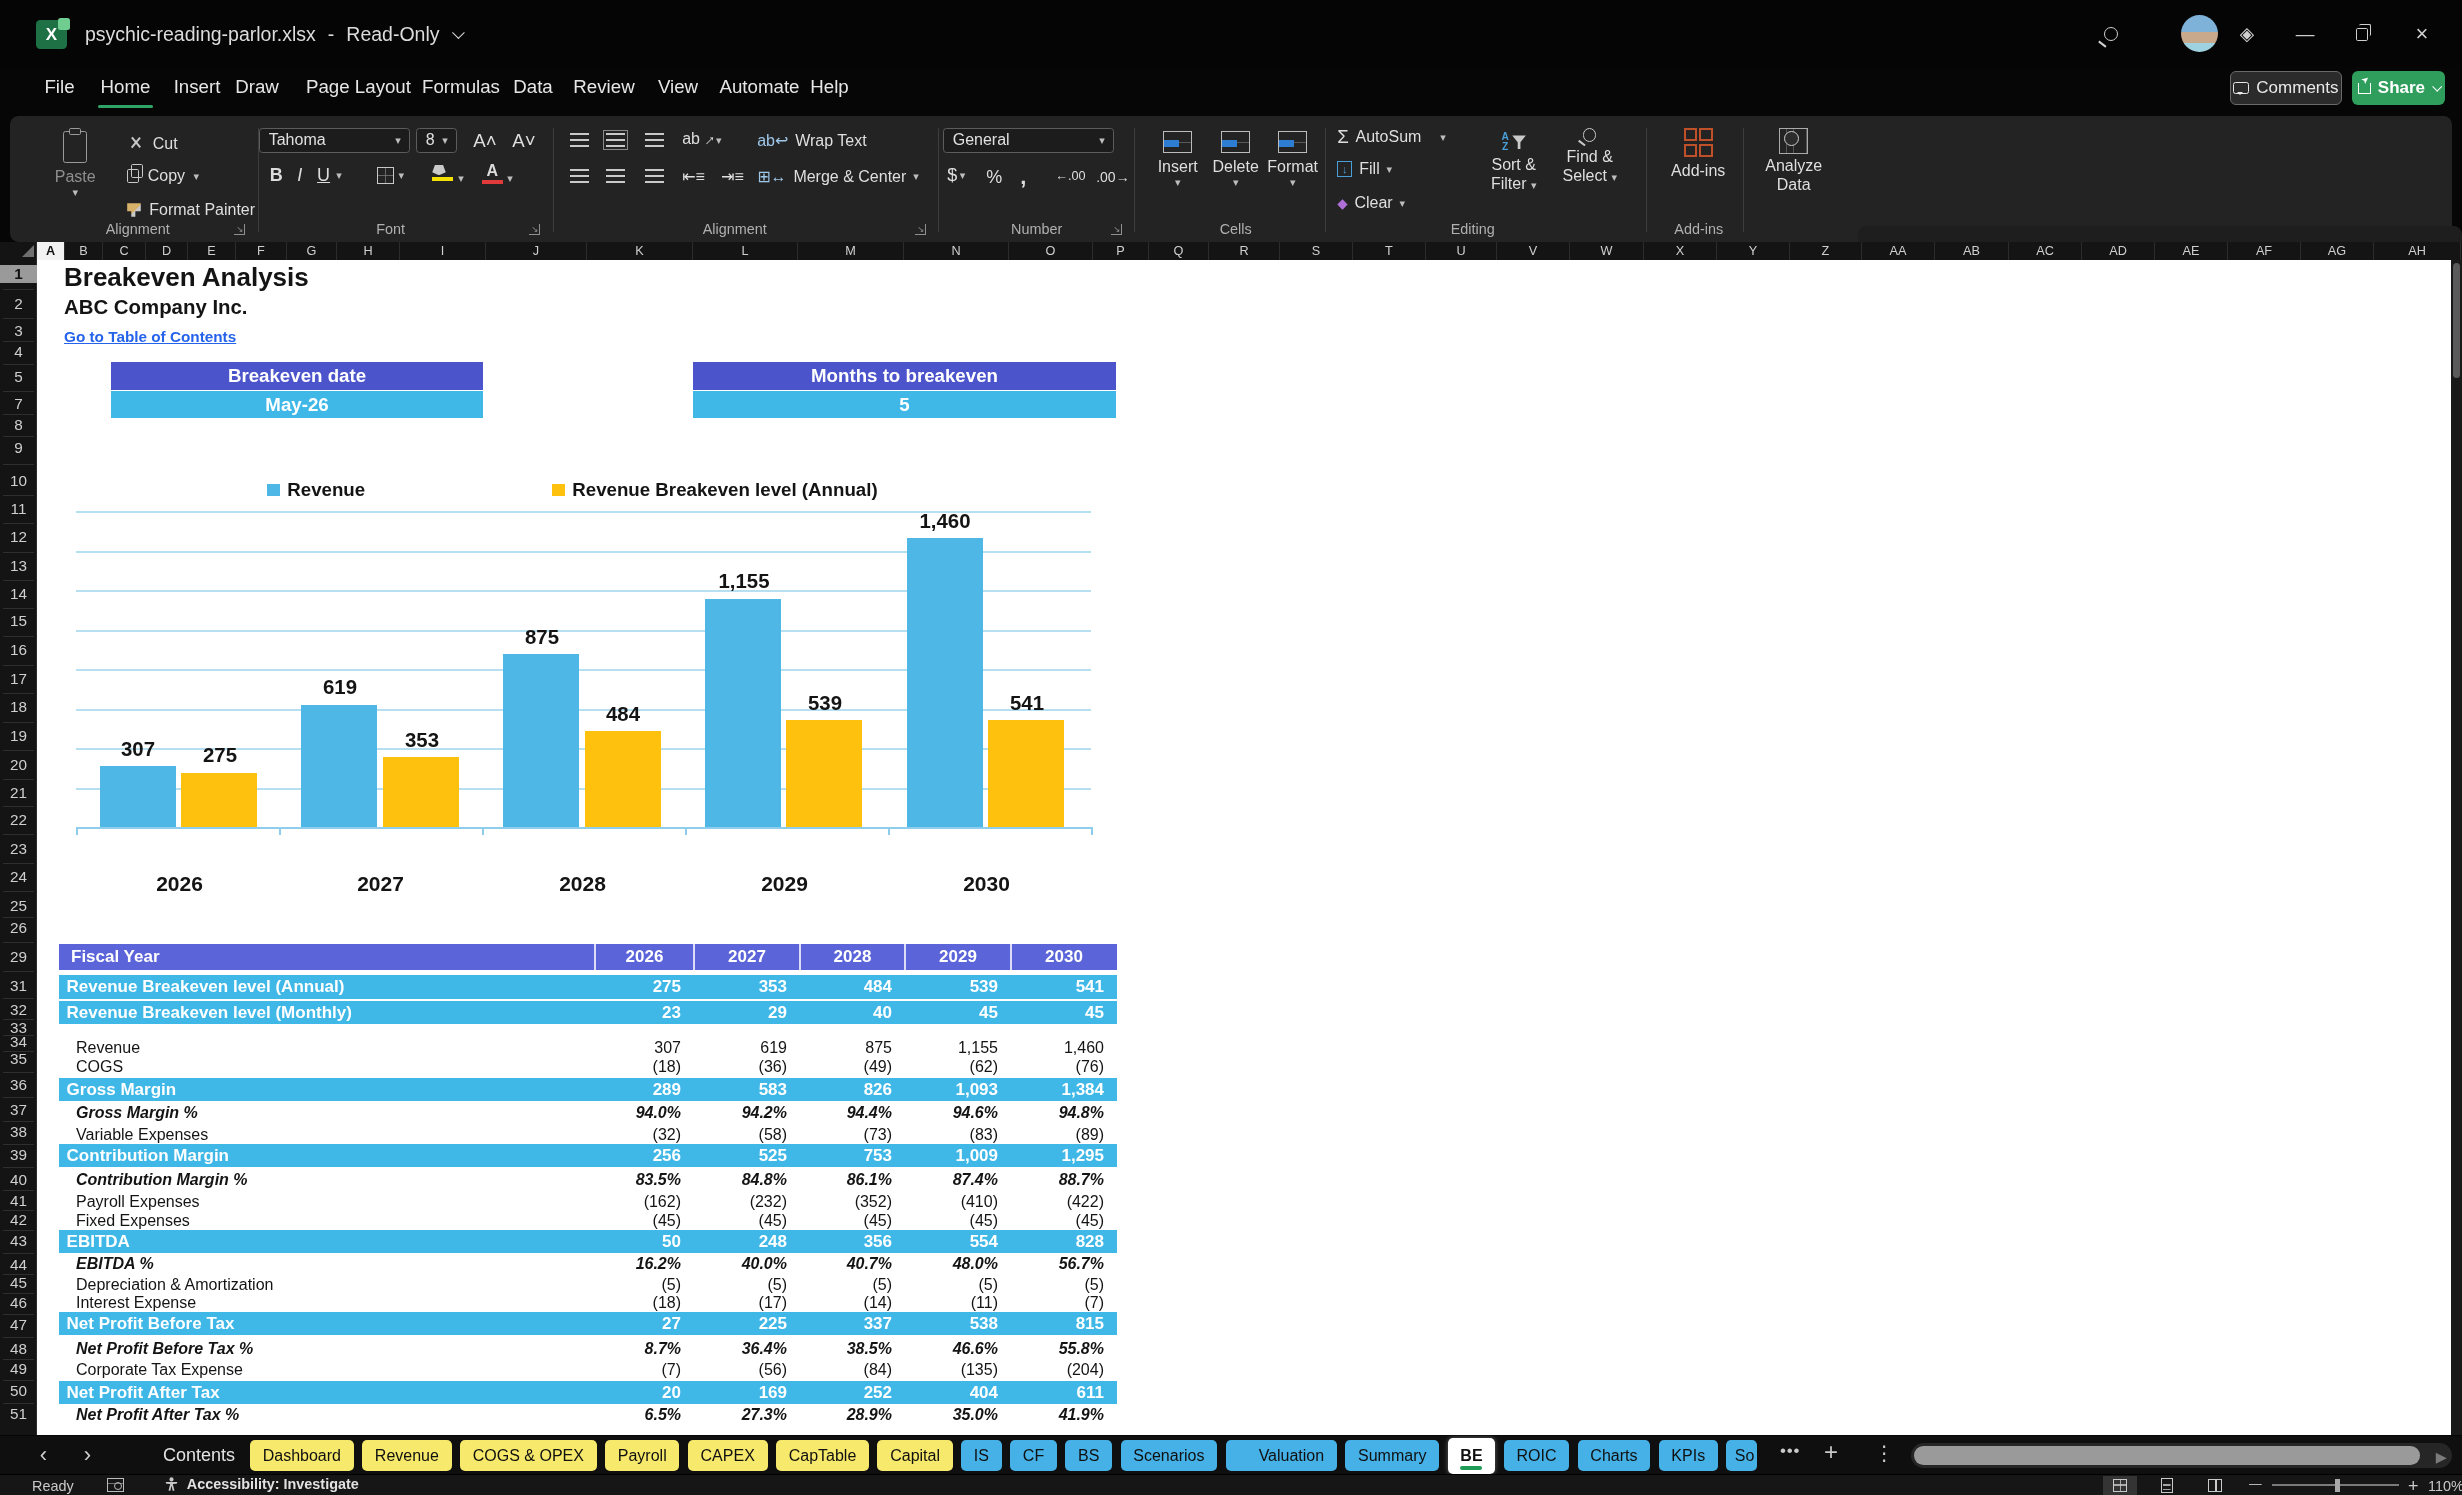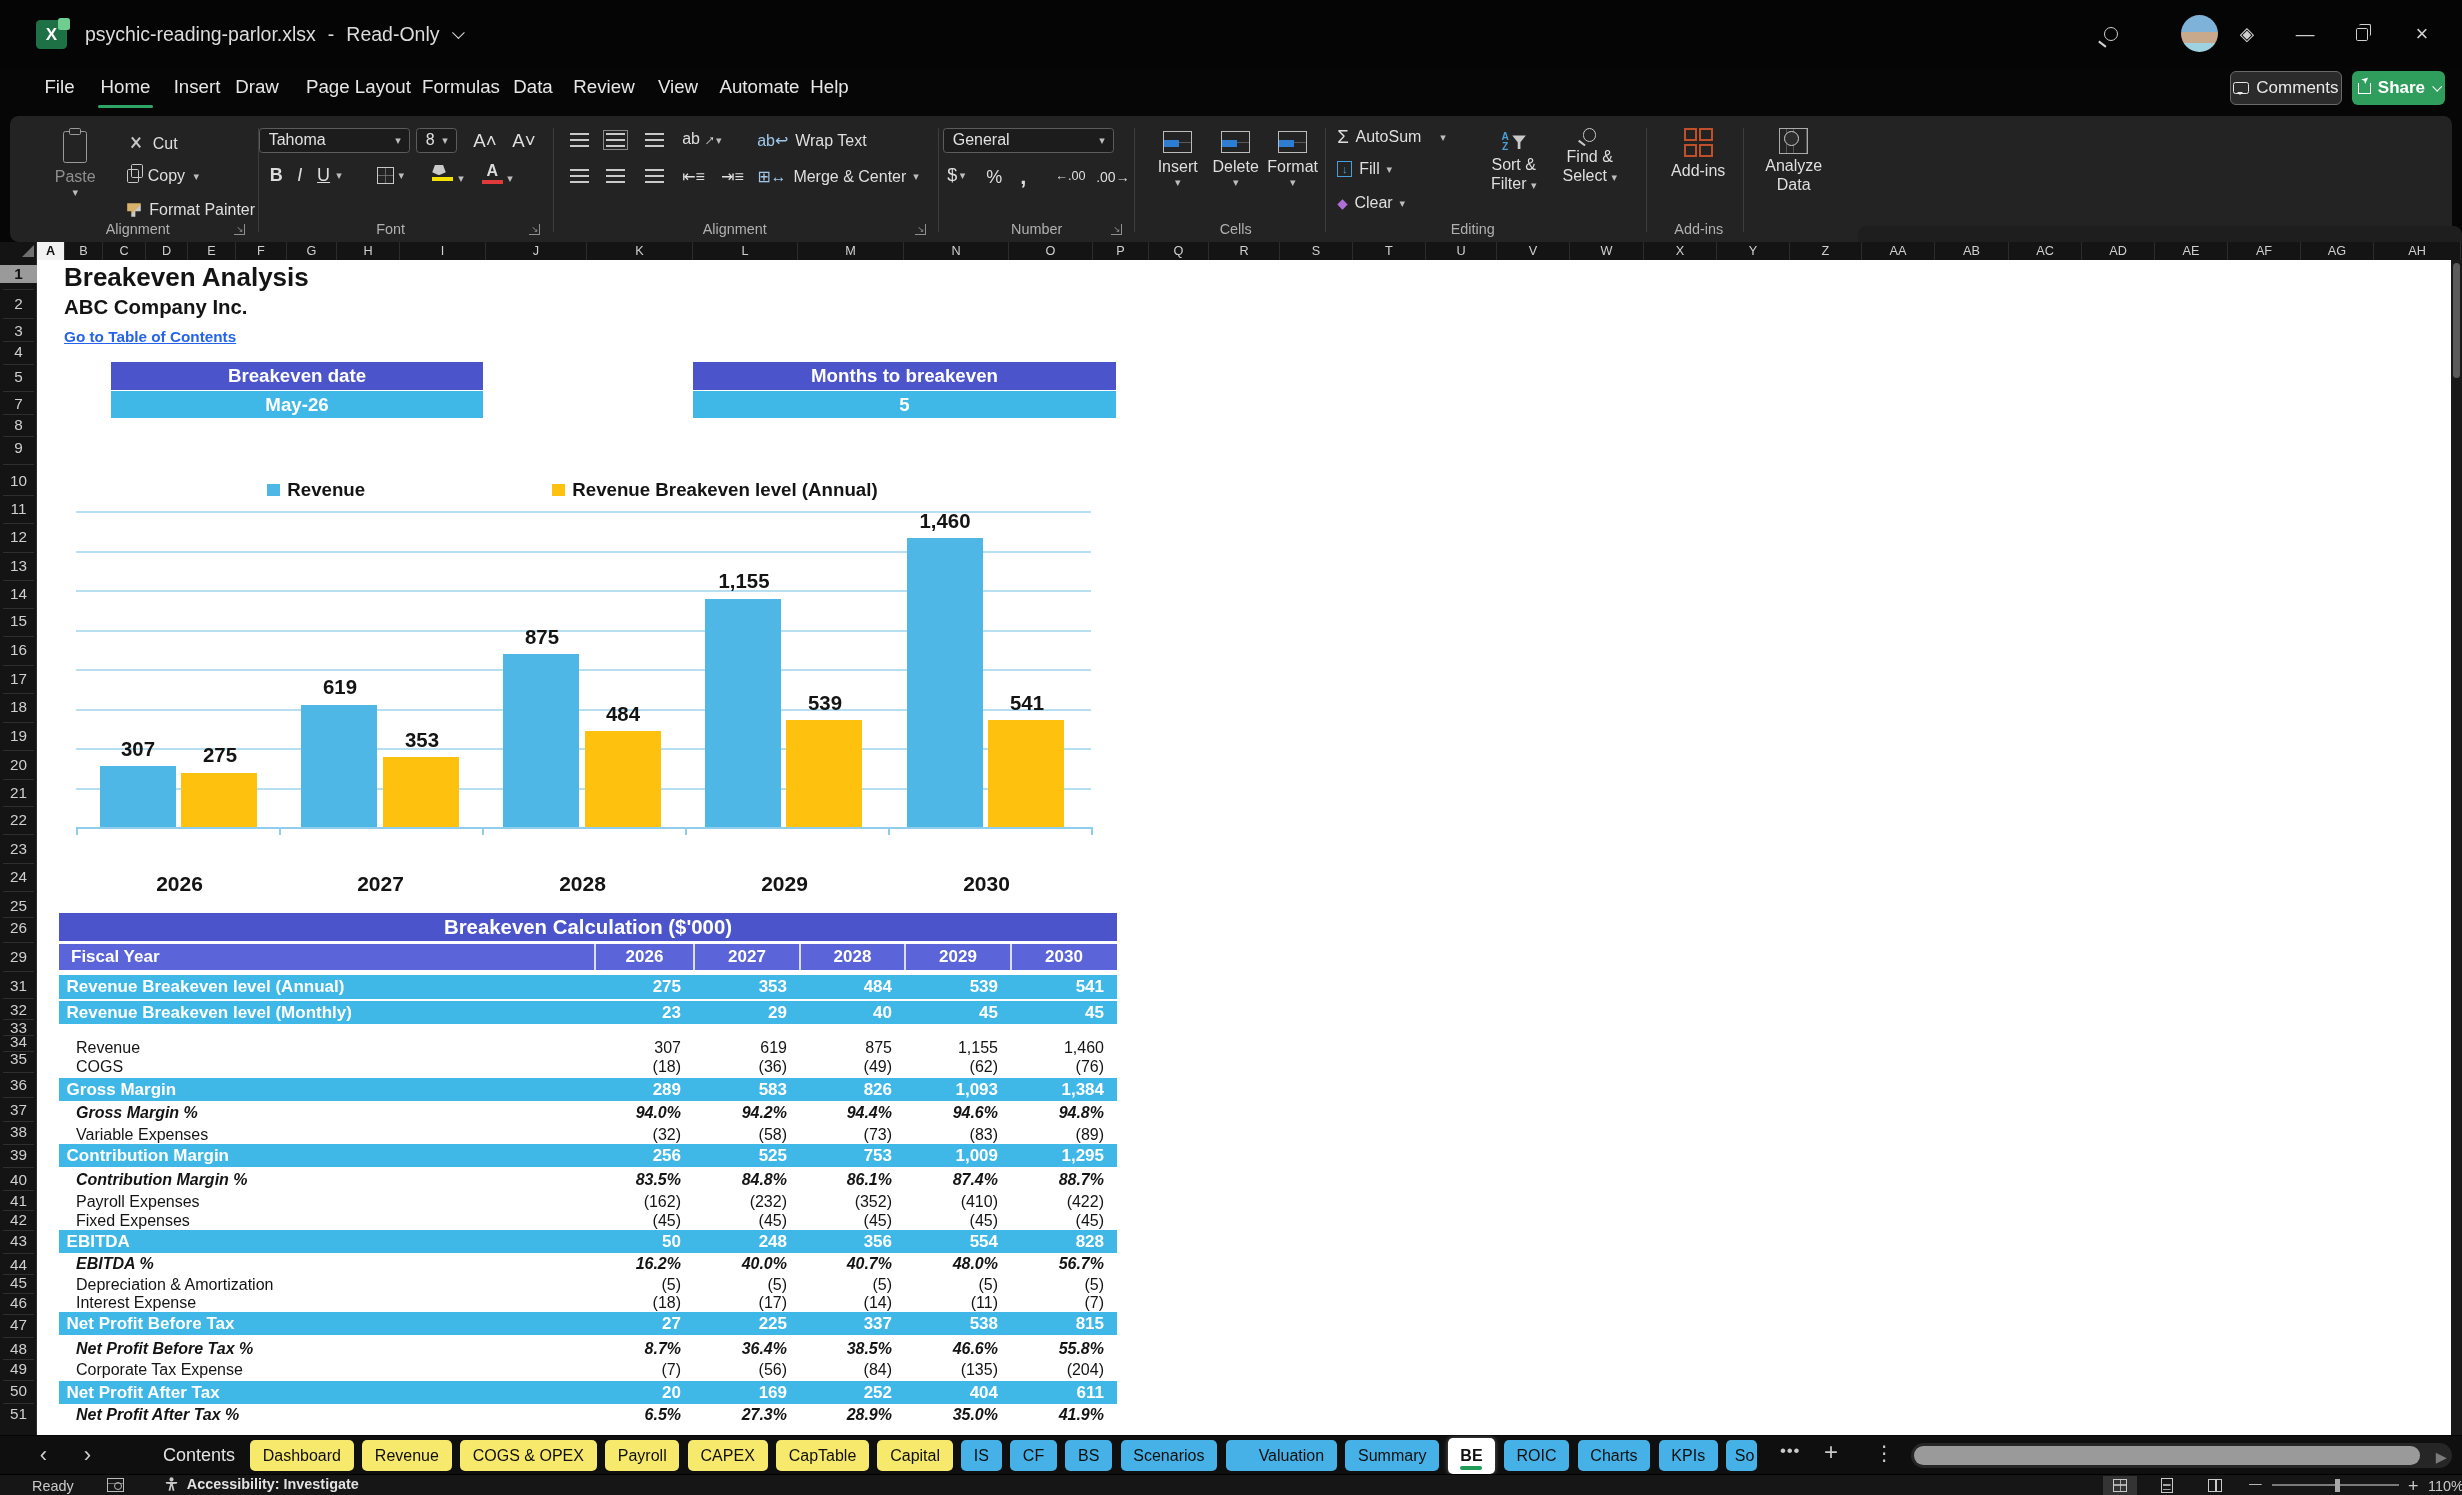--- a/index.html
+++ b/index.html
@@ -569,21 +569,20 @@
         <div class="dlabel" style="left: 572px; top: 443px;">484</div>
         <div class="catlabel" style="left: 523px; top: 612px;">2028</div>
         <div class="dlabel" style="left: 693px; top: 310px;">1,155</div>
         <div class="dlabel" style="left: 774px; top: 432px;">539</div>
         <div class="catlabel" style="left: 725px; top: 612px;">2029</div>
         <div class="dlabel" style="left: 894px; top: 250px;">1,460</div>
         <div class="dlabel" style="left: 976px; top: 432px;">541</div>
         <div class="catlabel" style="left: 927px; top: 612px;">2030</div>
       </div>
 
-    <div class="banner" style="top:653px">Breakeven Calculation ($'000)</div>
     <div class="fiscal" style="top:684px; height:25.5px">
       <div class="lbl">Fiscal Year</div>
       <div id="fiscal-years" style="display:flex; flex:1; height:100%; align-items:stretch">
           <div class="yr" style="flex: 0 0 99px; display: flex; align-items: center; justify-content: center;">2026</div>
           <div class="yr" style="flex: 0 0 106px; display: flex; align-items: center; justify-content: center;">2027</div>
           <div class="yr" style="flex: 0 0 105px; display: flex; align-items: center; justify-content: center;">2028</div>
           <div class="yr" style="flex: 0 0 106px; display: flex; align-items: center; justify-content: center;">2029</div>
           <div class="yr" style="flex: 0 0 106px; display: flex; align-items: center; justify-content: center;">2030</div>
         </div>
     </div>

